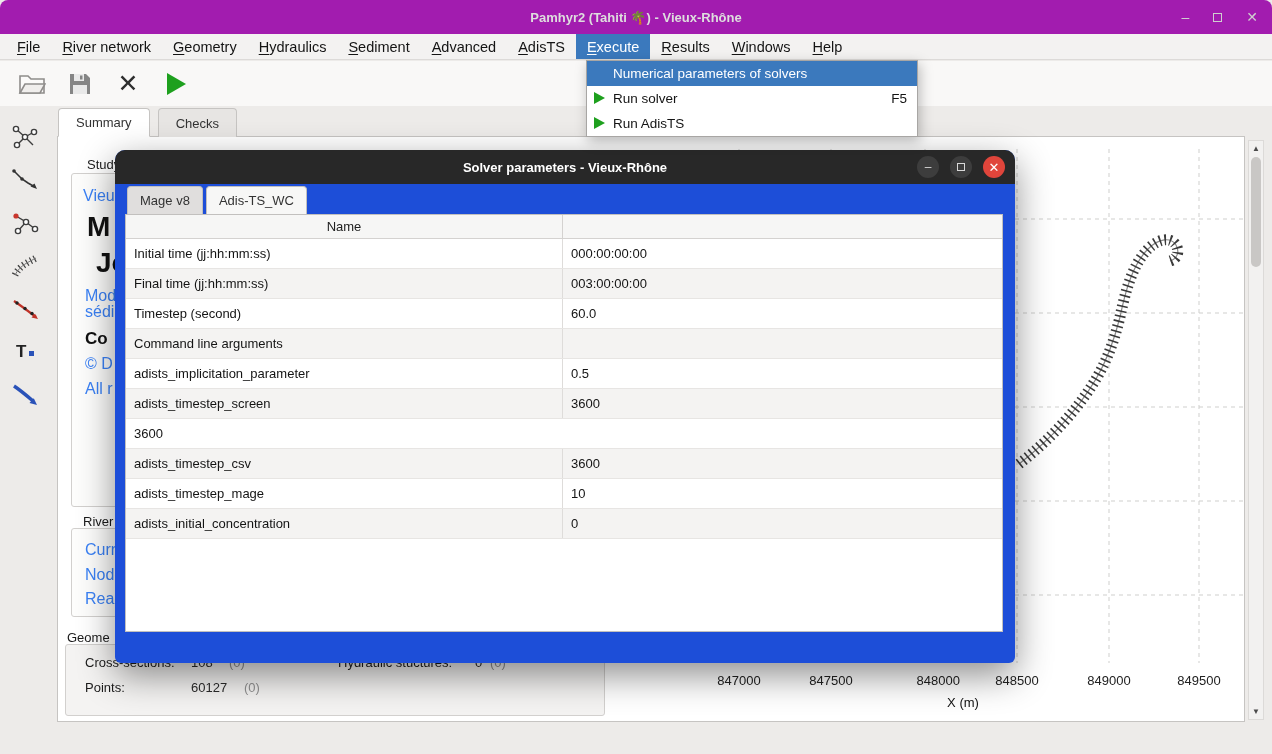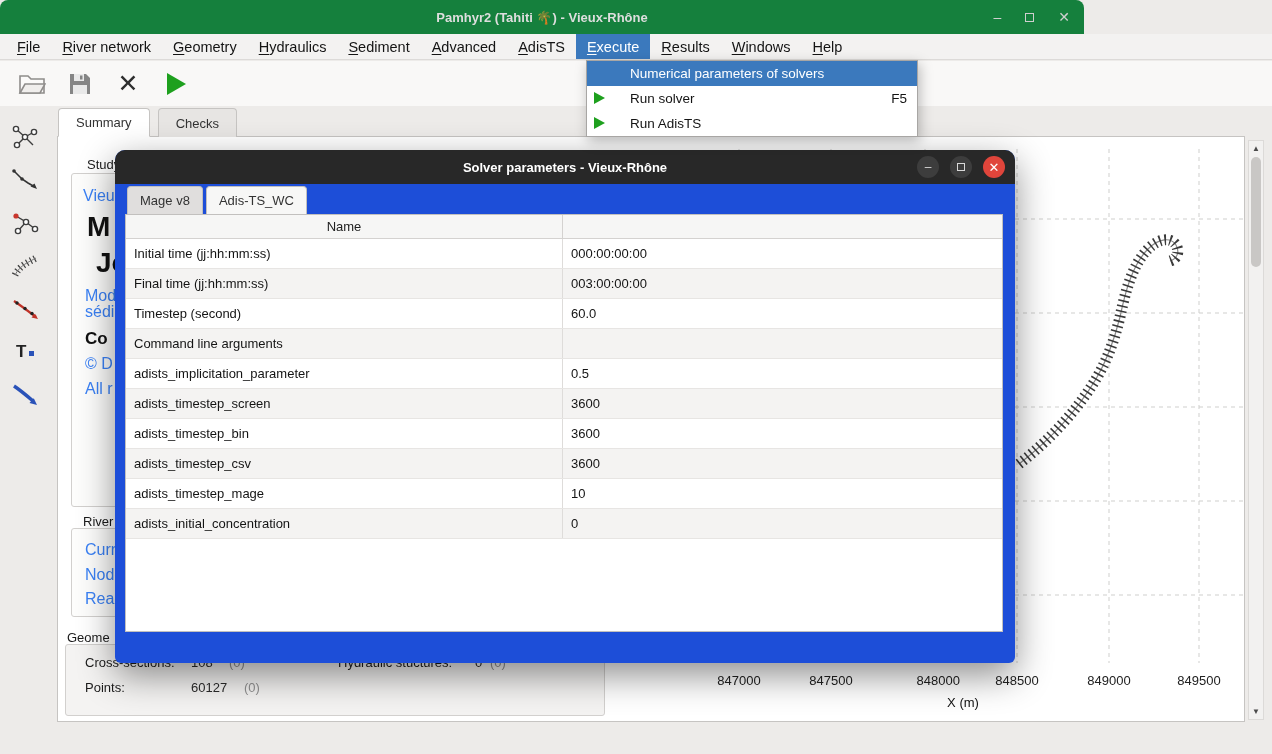--- a/index.html
+++ b/index.html
@@ -1,20 +1,20 @@
 <!DOCTYPE html>
 <html><head>
 <meta charset="utf-8">
 <style>
   * { margin:0; padding:0; box-sizing:border-box; }
   body { background:#555; font-family:"Liberation Sans","DejaVu Sans",sans-serif; }
   .app { position:relative; width:1272px; height:754px; background:#edebe9; overflow:hidden; }
 
   
-  .titlebar { position:absolute; left:0; top:0; width:1084px; height:34px; background:#15803d;
+  .titlebar { position:absolute; left:0; top:0; width:1272px; height:34px; background:#a21caf;
               border-radius:8px 8px 0 0; display:flex; align-items:center; justify-content:center; }
   .wtitle { color:#dedede; font-size:13px; font-weight:700; }
   .wcontrols { position:absolute; right:14px; top:0; height:34px; display:flex; align-items:center; gap:24px;
                color:#cfcfcf; font-size:14px; }
   .wbtn { cursor:default; line-height:1; }
   .sqbox { display:inline-block; width:9px; height:9px; border:1.5px solid #cfcfcf; }
 
   
   .menubar { position:absolute; left:0; top:34px; width:1272px; height:26px; background:#f3f2f1;
              border-bottom:1px solid #dcdad8; display:flex; align-items:stretch; padding-left:6px;
@@ -60,21 +60,21 @@
 
   
   .vscroll { position:absolute; left:1248px; top:140px; width:16px; height:580px; background:#f2f1f0;
              border:1px solid #dcdad8; z-index:2; }
   .varrow { position:absolute; left:0; width:14px; text-align:center; font-size:8px; color:#4a4a4a; }
   .vthumb { position:absolute; left:2px; top:16px; width:10px; height:110px; background:#c9c7c5; border-radius:6px; }
 
   
   .dropdown { position:absolute; left:586px; top:60px; width:332px; background:#fff;
               border:1px solid #a8a6a4; box-shadow:2px 4px 12px rgba(0,0,0,.25); z-index:7; font-size:13.5px; }
-  .dd-item { height:25px; display:flex; align-items:center; position:relative; padding-left:43px; color:#141414; }
+  .dd-item { height:25px; display:flex; align-items:center; position:relative; padding-left:26px; color:#141414; }
   .dd-item.sel { background:#3b79bd; color:#fff; }
   .dd-play { position:absolute; left:7px; top:6px; width:0; height:0; border-left:11px solid #1ea01e;
              border-top:6.5px solid transparent; border-bottom:6.5px solid transparent; }
   .dd-shortcut { position:absolute; right:10px; }
 
   
   .dialog { position:absolute; left:115px; top:150px; width:900px; height:513px; background:#1d4ed8;
             border-radius:10px 10px 6px 6px; box-shadow:0 12px 36px rgba(0,0,0,.45); z-index:5; }
   .dlg-titlebar { height:34px; background:#282828; border-radius:10px 10px 0 0; display:flex;
                   align-items:center; justify-content:center; position:relative; }
@@ -327,21 +327,20 @@
         </div>
         <div class="tbl-row">
           <span class="cname">adists_implicitation_parameter</span>
           <span class="cvalue">0.5</span>
         </div>
         <div class="tbl-row">
           <span class="cname">adists_timestep_screen</span>
           <span class="cvalue">3600</span>
         </div>
         <div class="tbl-row">
-          <span class="cname">adists_timestep_bin</span>
           <span class="cvalue">3600</span>
         </div>
         <div class="tbl-row">
           <span class="cname">adists_timestep_csv</span>
           <span class="cvalue">3600</span>
         </div>
         <div class="tbl-row">
           <span class="cname">adists_timestep_mage</span>
           <span class="cvalue">10</span>
         </div>

